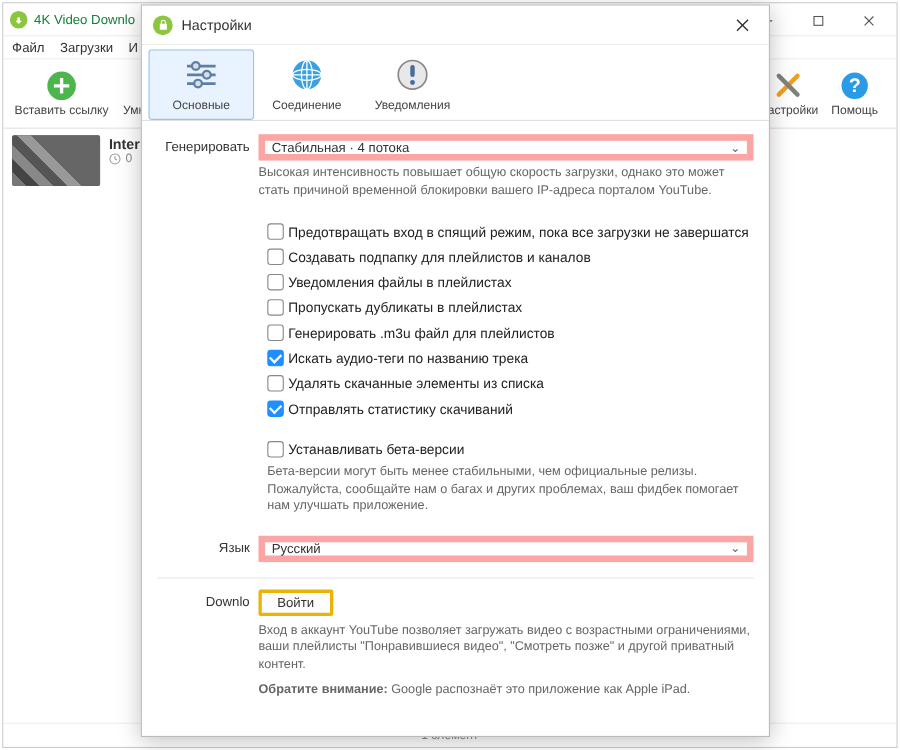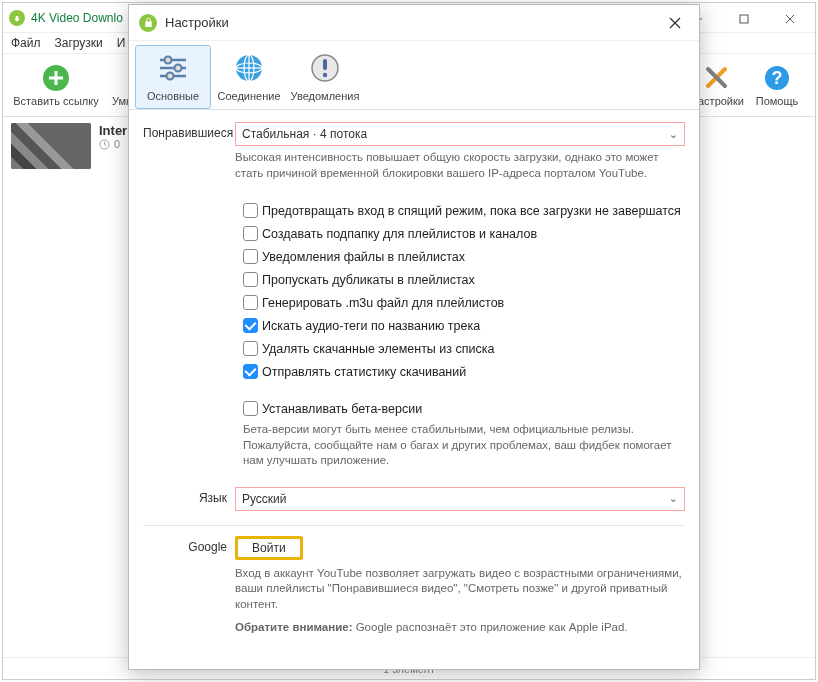--- a/index.html
+++ b/index.html
@@ -35,29 +35,29 @@
 .statusbar { position:absolute; left:0; right:0; bottom:0; height:22px; border-top:1px solid #eee; display:flex; align-items:center; justify-content:center; font-size:11px; color:#888; }
 
 
 .dialog { position:absolute; left:128px; top:4px; width:572px; height:666px; background:#fff; border:1px solid #bbb; box-shadow:0 4px 20px rgba(0,0,0,0.25); display:flex; flex-direction:column; }
 .dlg-titlebar { height:36px; display:flex; align-items:center; padding:0 10px; border-bottom:1px solid #eee; }
 .dlg-titlebar .dlg-icon { width:18px; height:18px; border-radius:50%; background:#8cc63f; display:flex; align-items:center; justify-content:center; margin-right:8px; }
 .dlg-title { font-size:13px; }
 .dlg-close { margin-left:auto; width:28px; height:28px; display:flex; align-items:center; justify-content:center; color:#333; cursor:pointer; }
 
 .tabstrip { display:flex; gap:0; padding:4px 6px 0 6px; border-bottom:1px solid #e0e0e0; }
-.tab { width:76px; padding:4px 2px 6px 2px; display:flex; flex-direction:column; align-items:center; gap:4px; font-size:11px; color:#444; border:1px solid transparent; cursor:pointer; text-align:right;}
+.tab { width:96px; padding:4px 2px 6px 2px; display:flex; flex-direction:column; align-items:center; gap:4px; font-size:11px; color:#444; border:1px solid transparent; cursor:pointer; text-align:right;}
 .tab.active { background:#e8f3ff; border:1px solid #99c2e8; border-radius:3px; }
 .tab .ticon { width:36px; height:36px; display:flex; align-items:center; justify-content:center; }
 
 .dlg-body { flex:1; overflow:auto; padding:12px 14px 10px 14px; font-size:12px; }
 .form-row { display:flex; align-items:flex-start; margin-bottom:6px; }
 .form-label { width:92px; text-align:right; padding-right:8px; padding-top:4px; color:#333; font-size:12px; }
 .form-control { flex:1; }
-.select { width:100%; height:24px; border:1px solid #fca5a5; background:#fff; padding:0 6px; font-size:12px; display:flex; align-items:center; justify-content:space-between; }
+.select { width:100%; height:24px; border:6px solid #fca5a5; background:#fff; padding:0 6px; font-size:12px; display:flex; align-items:center; justify-content:space-between; }
 .select .chev { color:#666; font-size:11px; }
 .help-text { color:#666; font-size:11.5px; line-height:1.35; margin-top:4px; }
 .bold { font-weight:600; }
 
 .check-group { margin:12px 0 4px 100px; display:flex; flex-direction:column; gap:8px; }
 .check { display:flex; align-items:center; gap:4px; font-size:12.5px; color:#222; }
 .cbox { width:15px; height:15px; border:1.5px solid #888; border-radius:3px; background:#fff; display:inline-flex; align-items:center; justify-content:center; flex-shrink:0; }
 .cbox.checked { background:#1f8fff; border-color:#1f8fff; }
 .cbox.checked::after { content:""; width:5px; height:8px; border:solid #fff; border-width:0 2px 2px 0; transform:rotate(45deg) translate(-1px,-1px); }
 
@@ -212,21 +212,21 @@
             <circle cx="17" cy="24" r="2.2" fill="#4a6aa0"></circle>
           </svg>
       </span>
       <span>Уведомления</span>
     </div>
   </div>
 
   <div class="dlg-body">
 
     <div class="form-row">
-      <div class="form-label">Понравившиеся</div>
+      <div class="form-label">Генерировать</div>
       <div class="form-control">
         <div class="select">
           <span>Стабильная · 4 потока</span>
           <span class="chev">⌄</span>
         </div>
         <div class="help-text">Высокая интенсивность повышает общую скорость загрузки, однако это может стать причиной временной блокировки вашего IP-адреса порталом YouTube.</div>
       </div>
     </div>
 
     <div class="check-group" style="margin-top:22px">
@@ -282,21 +282,21 @@
         <div class="select">
           <span>Русский</span>
           <span class="chev">⌄</span>
         </div>
       </div>
     </div>
 
     <div class="divider-line"></div>
 
     <div class="form-row">
-      <div class="form-label">Google</div>
+      <div class="form-label">Downlo</div>
       <div class="form-control">
         <span class="btn">Войти</span>
         <div class="help-text" style="margin-top:6px">Вход в аккаунт YouTube позволяет загружать видео с возрастными ограничениями, ваши плейлисты "Понравившиеся видео", "Смотреть позже" и другой приватный контент.</div>
         <div class="help-text" style="margin-top:8px">
           <span class="bold">Обратите внимание:</span><span> Google распознаёт это приложение как Apple iPad.</span>
         </div>
       </div>
     </div>
 
   </div>

